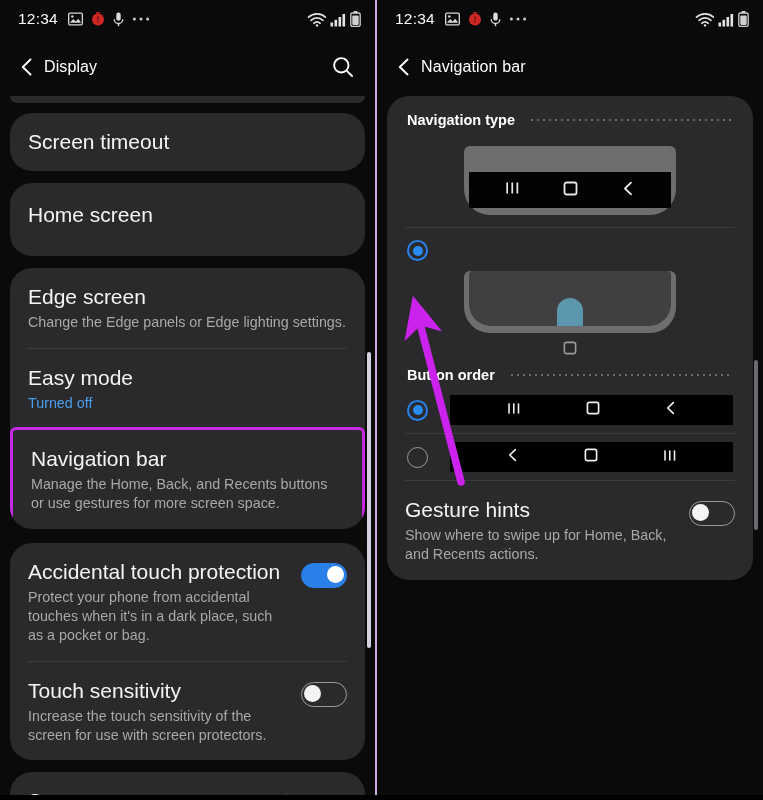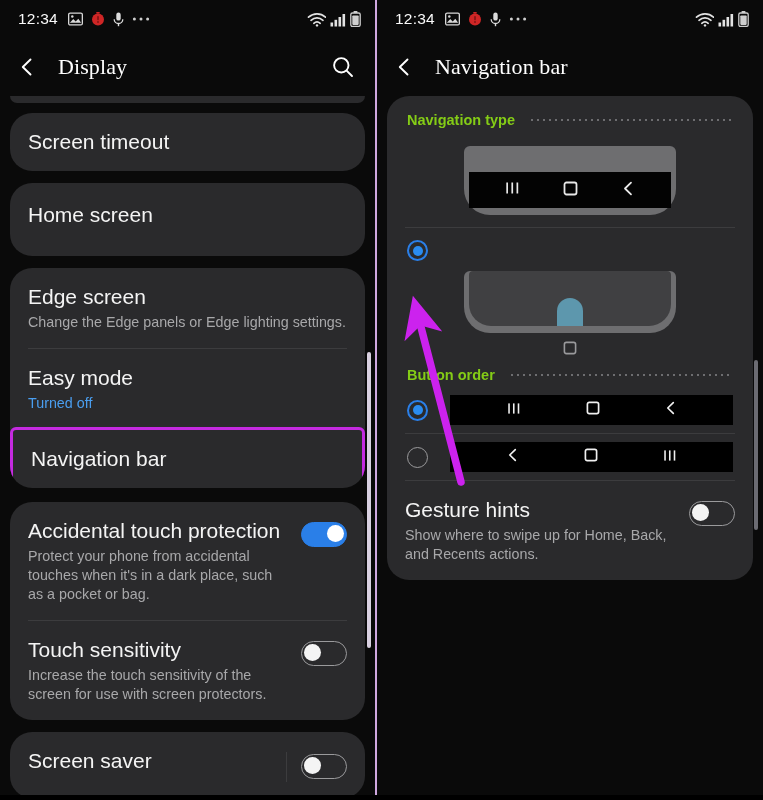--- a/index.html
+++ b/index.html
@@ -36,26 +36,25 @@
 
   
   .appbar {
     height: 58px;
     display: flex;
     align-items: center;
     padding: 0 20px 0 16px;
     color: #fff;
   }
   .appbar-title {
-    font-size: 22px;
-    margin-left: 20px;
+    font-size: 16px;
+    margin-left: 6px;
     color: #ffffff;
     font-weight: 400;
     letter-spacing: .1px;
-    font-family: Liberation Serif, serif;
   }
   .appbar-spacer { flex: 1; }
   .back-chevron { width: 22px; height: 22px; }
   .search-ico { width: 24px; height: 24px; }
 
   
   .scrollarea { position: relative; height: calc(800px - 96px); padding: 0 10px; }
   .card {
     background: #2a2a2c;
     border-radius: 22px;
@@ -104,21 +103,21 @@
 
   
   .highlight { outline: 3.5px solid #c42ae0; border-radius: 3px; }
 
   
   .section-head {
     display:flex; align-items:center;
     padding: 16px 20px 10px 20px;
   }
   .section-head .label {
-    font-size: 14.5px; color: #84cc16; font-weight: 700; white-space: nowrap;
+    font-size: 14.5px; color: #ffffff; font-weight: 700; white-space: nowrap;
   }
   .dotline {
     flex:1; margin-left: 14px; height: 2px;
     background-image: radial-gradient(circle, #6d6d70 1px, transparent 1.1px);
     background-size: 6px 2px; background-repeat: repeat-x;
     background-position: 0 center;
   }
 
   .opt-row { display:flex; align-items:center; padding: 6px 20px 2px 20px; }
   .radio {
@@ -293,20 +292,21 @@
         <div class="row">
           <div class="row-text">
             <div class="row-title">Easy mode</div>
             <div class="row-sub accent">Turned off</div>
           </div>
         </div>
         <div class="divider"></div>
         <div class="row highlight" style="margin:0 3px;">
           <div class="row-text">
             <div class="row-title">Navigation bar</div>
+            <div class="row-sub">Manage the Home, Back, and Recents buttons or use gestures for more screen space.</div>
           </div>
         </div>
       </div>
 
       <div class="card" style="margin-top:14px;">
         <div class="row">
           <div class="row-text">
             <div class="row-title">Accidental touch protection</div>
             <div class="row-sub">Protect your phone from accidental touches when it's in a dark place, such as a pocket or bag.</div>
           </div>

